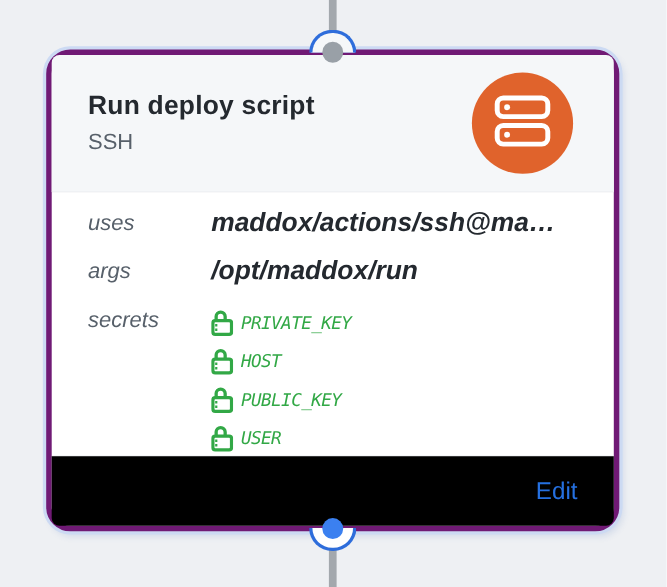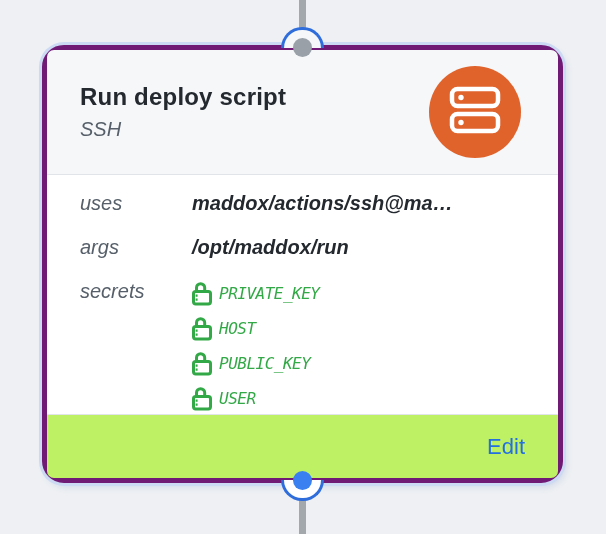--- a/index.html
+++ b/index.html
@@ -46,21 +46,20 @@
   .title {
     font-size: 24px;
     font-weight: 700;
     color: #24292f;
     letter-spacing: 0.2px;
   }
   .subtitle {
     margin-top: 7px;
     font-size: 20px;
     color: #57606a;
-    font-style: italic;
   }
   .avatar {
     width: 92px; height: 92px;
     flex: none;
     border-radius: 50%;
     background: #e0632c;
     display: flex;
     align-items: center;
     justify-content: center;
   }
@@ -74,21 +73,21 @@
   .frow { display: flex; margin-bottom: 14px; }
   .frow:last-child { margin-bottom: 0; }
   .flabel {
     width: 112px;
     flex: none;
     font-size: 20px;
     color: #57606a;
     line-height: 30px;
   }
   .fvalue {
-    font-size: 20px;
+    font-size: 24px;
     font-weight: 700;
     color: #24292f;
     line-height: 30px;
     white-space: nowrap;
   }
 
   .secret {
     display: flex;
     align-items: center;
     height: 35px;
@@ -98,21 +97,21 @@
     font-family: "DejaVu Sans Mono", monospace;
     font-size: 16px;
     color: #32a846;
     letter-spacing: -0.5px;
   }
 
   .card-footer {
     height: 64px;
     box-sizing: border-box;
     flex: none;
-    background: #bef264;
+    background: #000000;
     border-top: 1px solid #e1e4e8;
     border-radius: 0 0 7px 7px;
     display: flex;
     align-items: center;
     justify-content: flex-end;
     padding: 0 33px;
   }
   .edit-link {
     font-size: 22px;
     color: #2570e0;

